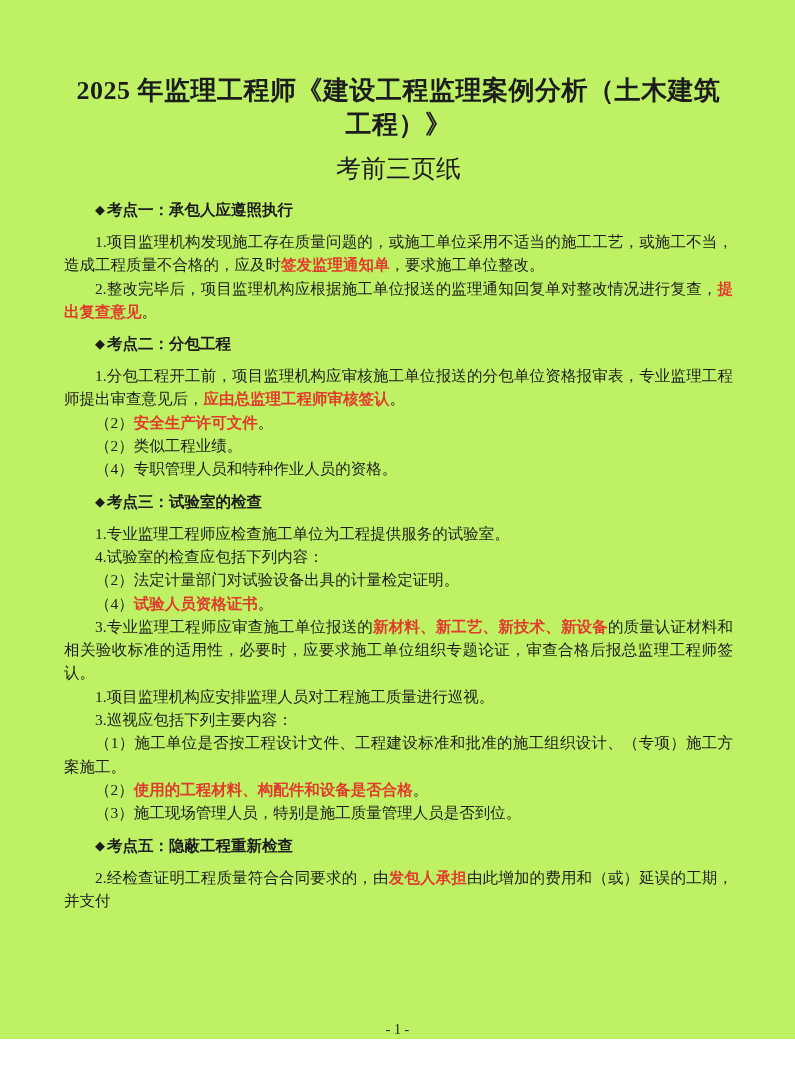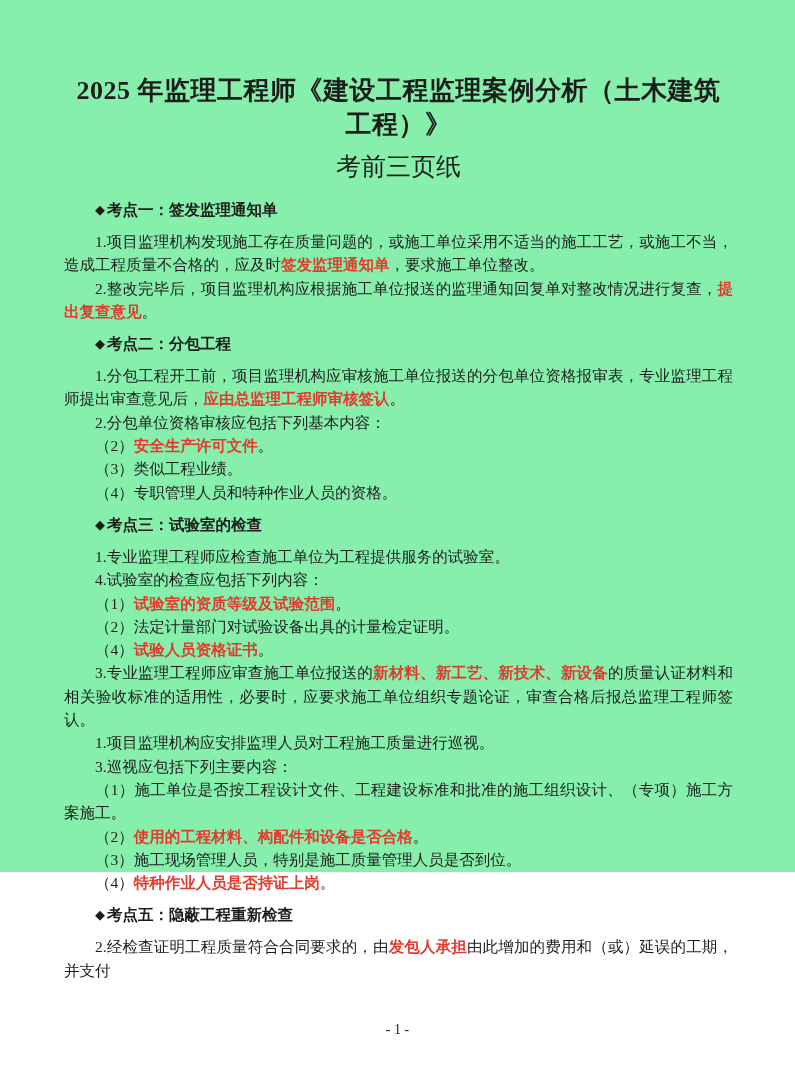--- a/index.html
+++ b/index.html
@@ -6,40 +6,39 @@
   * { box-sizing: border-box; margin: 0; padding: 0; }
   html, body { background: #ffffff; }
   body {
     width: 795px; height: 1080px;
     font-family: "Liberation Serif", "DejaVu Serif", serif;
     color: var(--ink);
     overflow: hidden;
   }
   .page {
     position: relative;
-    width: 795px; height: 872px;
-    background: #86efac;
+    width: 795px; height: 1039px;
+    background: #bef264;
   }
   .content {
     padding: 74px 62px 0 64px; 
   }
   .title-line1 {
     font-size: 26px;
     font-weight: bold;
     text-align: center;
     line-height: 34px;
     letter-spacing: 0.5px;
   }
   .title-line2 {
     font-size: 25px;
     font-weight: normal;
     text-align: center;
     line-height: 32px;
     margin-top: 11px;
-    font-family: Liberation Mono, monospace;
   }
   .sections { margin-top: 13px; }
   h2.sec-heading {
     font-size: 15.5px;
     font-weight: bold;
     line-height: 23px;
     margin: 9px 0 8px;
     padding-left: 31px;
   }
   h2.sec-heading .diamond {
@@ -69,48 +68,45 @@
 <body>
 
 <div class="page">
   <div class="content">
     <header>
       <h1 class="title-line1">2025 年监理工程师《建设工程监理案例分析（土木建筑工程）》</h1>
       <div class="title-line2">考前三页纸</div>
     </header>
     <main class="sections" id="sections">
         <section>
-          <h2 class="sec-heading"><span class="diamond">◆</span><span>考点一：签发监理通知单</span></h2>
+          <h2 class="sec-heading"><span class="diamond">◆</span><span>考点一：承包人应遵照执行</span></h2>
           <p class="para"><span class="seg">1.项目监理机构发现施工存在质量问题的，或施工单位采用不适当的施工工艺，或施工不当，造成工程质量不合格的，应及时</span><span class="red">签发监理通知单</span><span class="seg">，要求施工单位整改。</span></p>
           <p class="para"><span class="seg">2.整改完毕后，项目监理机构应根据施工单位报送的监理通知回复单对整改情况进行复查，</span><span class="red">提出复查意见</span><span class="seg">。</span></p>
         </section>
         <section>
           <h2 class="sec-heading"><span class="diamond">◆</span><span>考点二：分包工程</span></h2>
           <p class="para"><span class="seg">1.分包工程开工前，项目监理机构应审核施工单位报送的分包单位资格报审表，专业监理工程师提出审查意见后，</span><span class="red">应由总监理工程师审核签认</span><span class="seg">。</span></p>
-          <p class="para"><span class="seg">2.分包单位资格审核应包括下列基本内容：</span></p>
           <p class="para"><span class="seg">（2）</span><span class="red">安全生产许可文件</span><span class="seg">。</span></p>
-          <p class="para"><span class="seg">（3）类似工程业绩。</span></p>
+          <p class="para"><span class="seg">（2）类似工程业绩。</span></p>
           <p class="para"><span class="seg">（4）专职管理人员和特种作业人员的资格。</span></p>
         </section>
         <section>
           <h2 class="sec-heading"><span class="diamond">◆</span><span>考点三：试验室的检查</span></h2>
           <p class="para"><span class="seg">1.专业监理工程师应检查施工单位为工程提供服务的试验室。</span></p>
           <p class="para"><span class="seg">4.试验室的检查应包括下列内容：</span></p>
-          <p class="para"><span class="seg">（1）</span><span class="red">试验室的资质等级及试验范围</span><span class="seg">。</span></p>
           <p class="para"><span class="seg">（2）法定计量部门对试验设备出具的计量检定证明。</span></p>
           <p class="para"><span class="seg">（4）</span><span class="red">试验人员资格证书</span><span class="seg">。</span></p>
           <p class="para"><span class="seg">3.专业监理工程师应审查施工单位报送的</span><span class="red">新材料、新工艺、新技术、新设备</span><span class="seg">的质量认证材料和相关验收标准的适用性，必要时，应要求施工单位组织专题论证，审查合格后报总监理工程师签认。</span></p>
         </section>
         <section>
           <p class="para"><span class="seg">1.项目监理机构应安排监理人员对工程施工质量进行巡视。</span></p>
           <p class="para"><span class="seg">3.巡视应包括下列主要内容：</span></p>
           <p class="para"><span class="seg">（1）施工单位是否按工程设计文件、工程建设标准和批准的施工组织设计、（专项）施工方案施工。</span></p>
           <p class="para"><span class="seg">（2）</span><span class="red">使用的工程材料、构配件和设备是否合格</span><span class="seg">。</span></p>
           <p class="para"><span class="seg">（3）施工现场管理人员，特别是施工质量管理人员是否到位。</span></p>
-          <p class="para"><span class="seg">（4）</span><span class="red">特种作业人员是否持证上岗</span><span class="seg">。</span></p>
         </section>
         <section>
           <h2 class="sec-heading"><span class="diamond">◆</span><span>考点五：隐蔽工程重新检查</span></h2>
           <p class="para"><span class="seg">2.经检查证明工程质量符合合同要求的，由</span><span class="red">发包人承担</span><span class="seg">由此增加的费用和（或）延误的工期，并支付</span></p>
         </section>
       </main>
   </div>
   <footer class="footer">
     <span>- 1 -</span>
   </footer>

